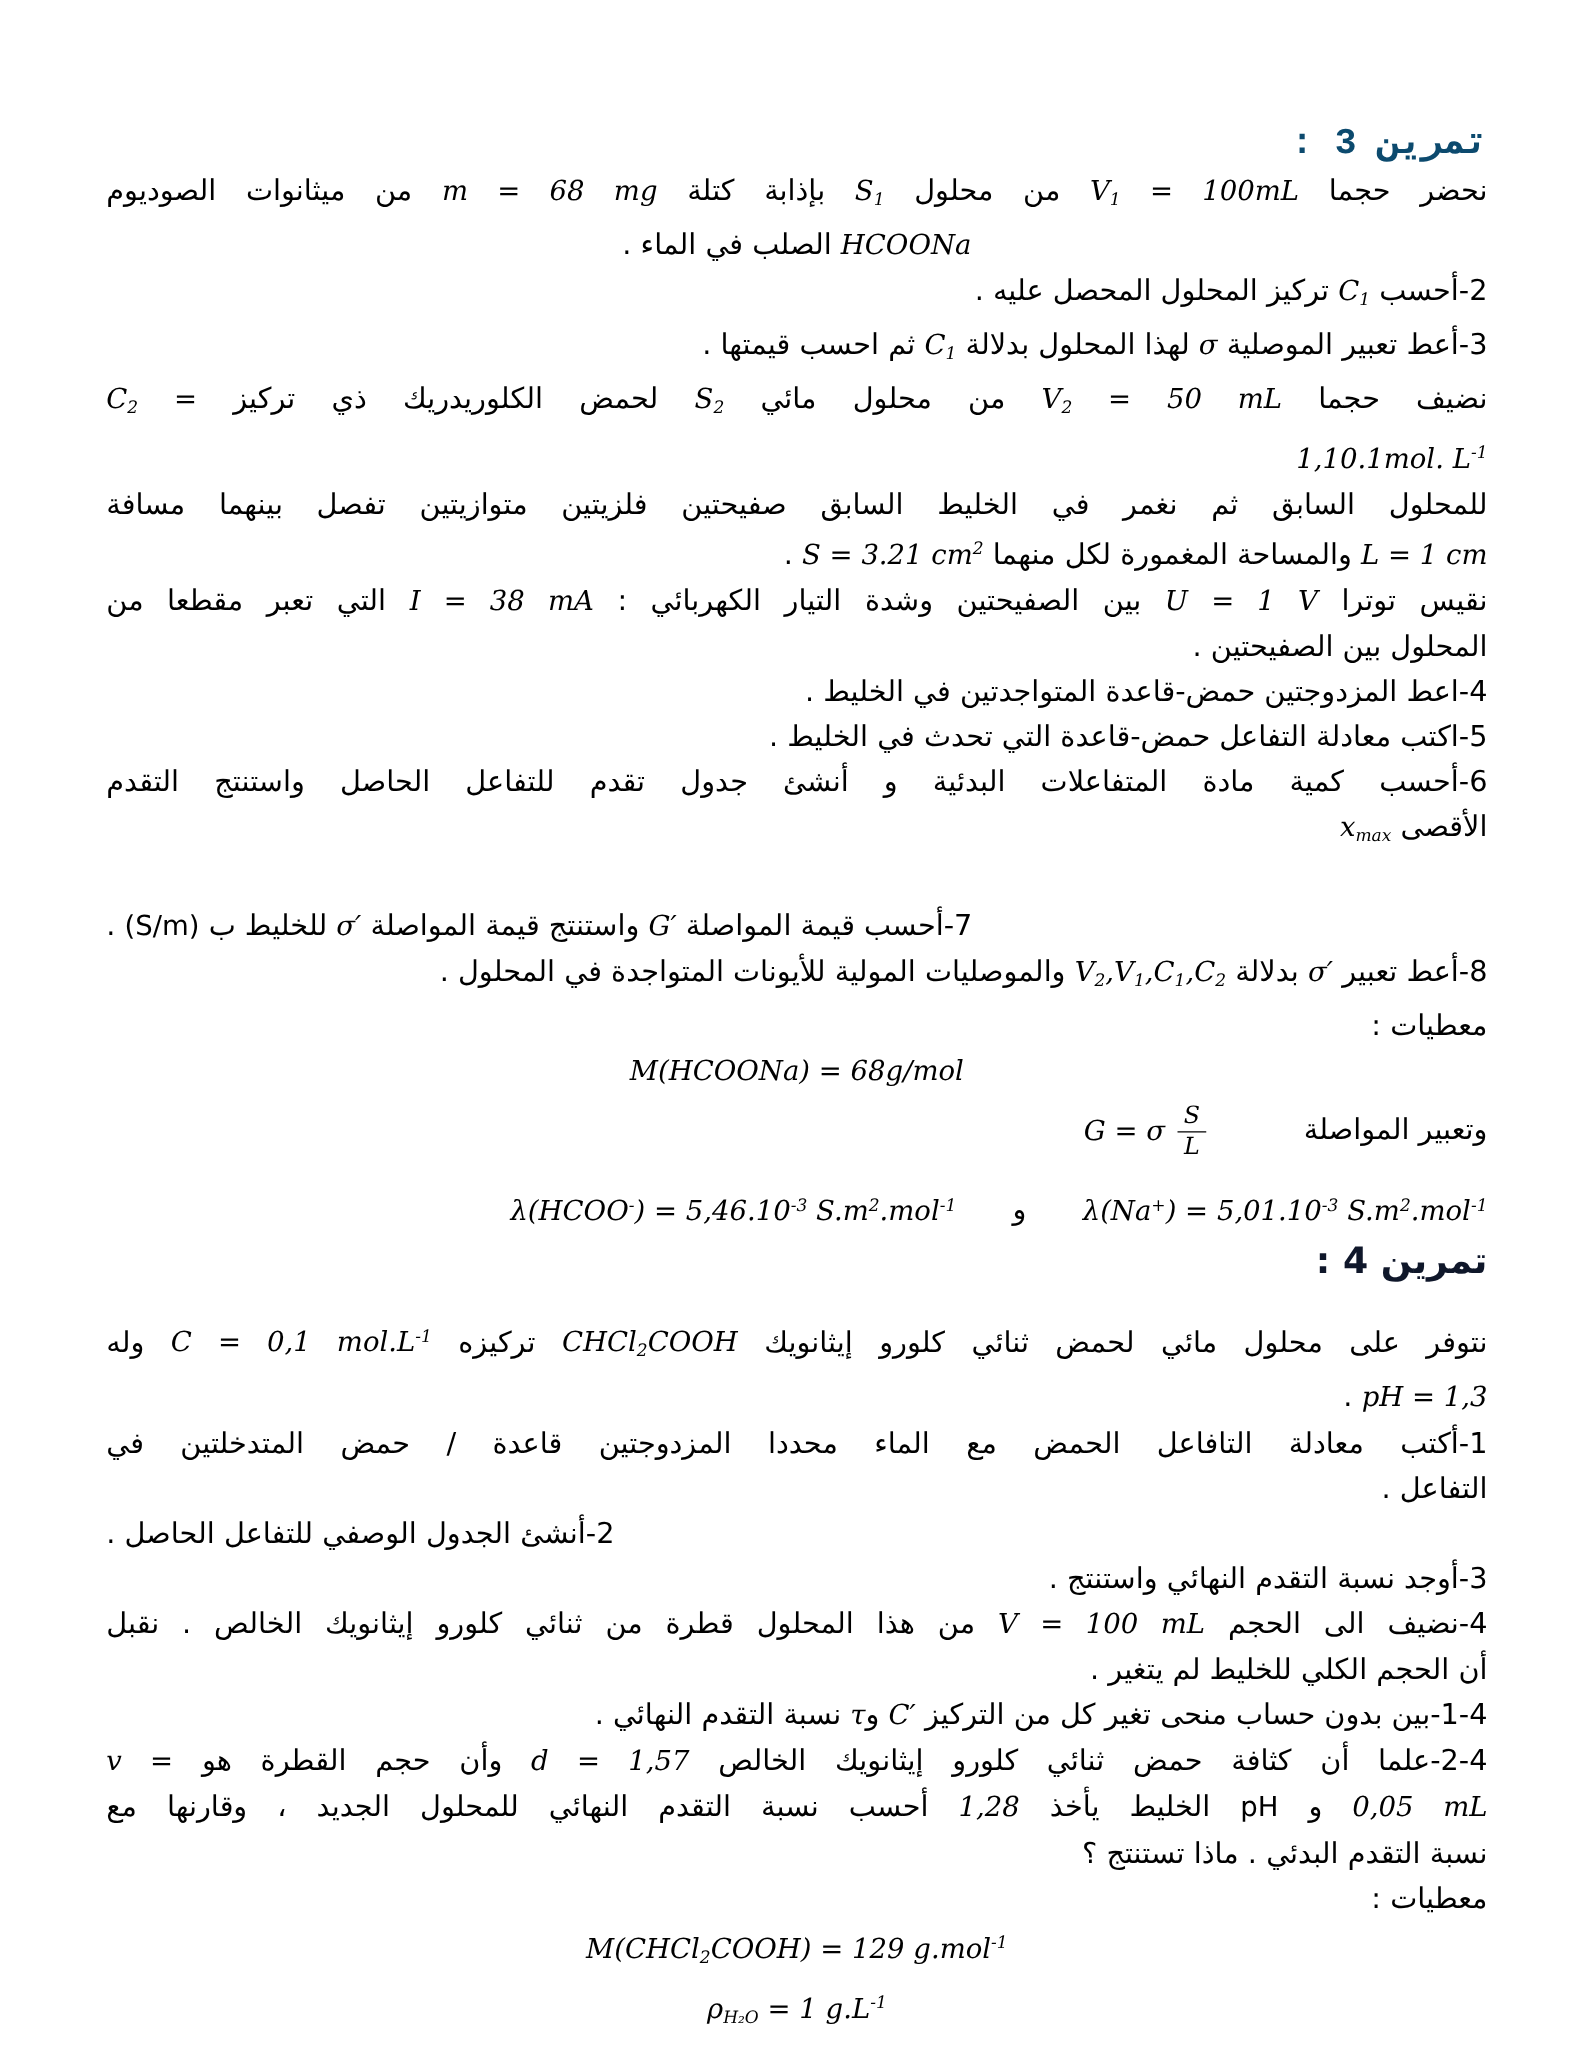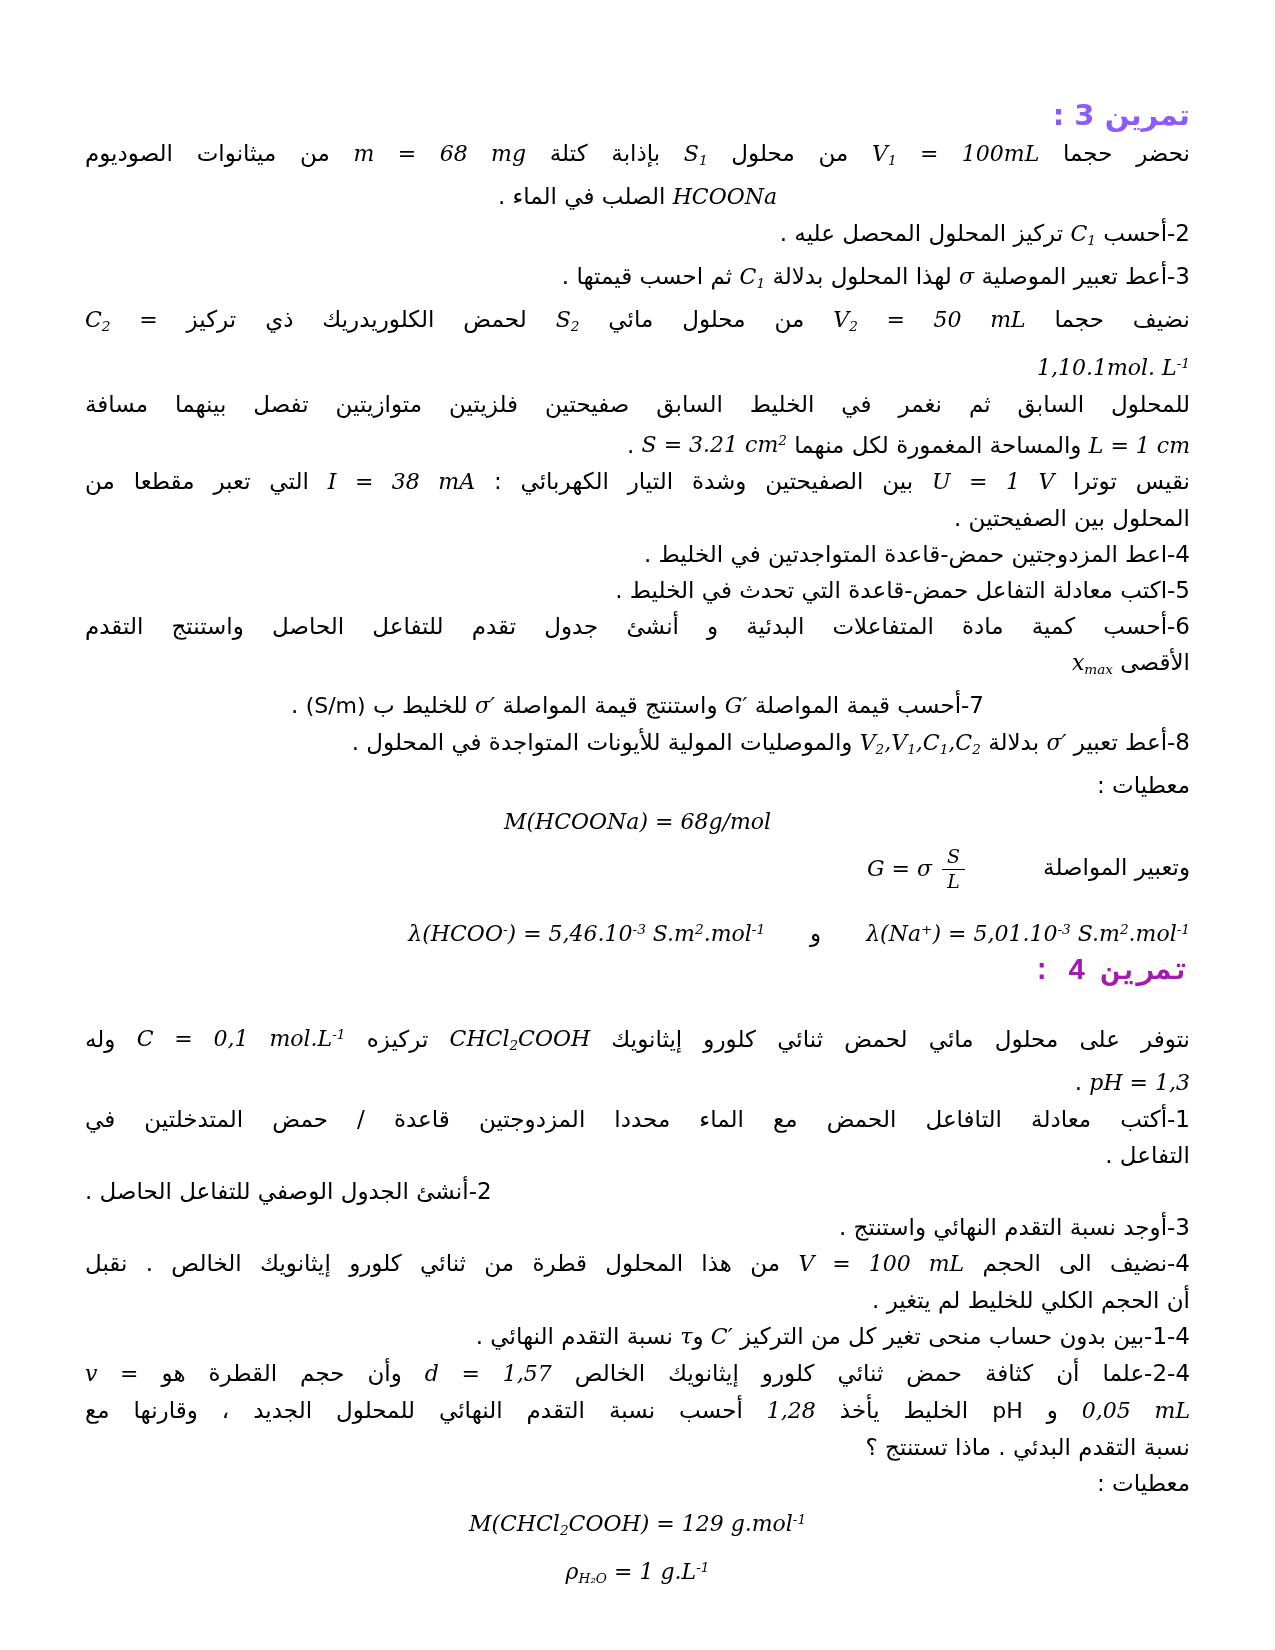--- a/index.html
+++ b/index.html
@@ -65,45 +65,45 @@
   }
   .frac .num{ border-bottom:1.5px solid #000; padding:0 5px 1px 5px; }
   .frac .den{ padding:1px 5px 0 5px; }
   .spacer{ height:24px; }
 </style>
 </head>
 <body>
 
 <div class="page">
   <div class="doc">
-      <div class="sec-title" style="color: #8b5cf6;">تمرين 3 :</div>
+      <div class="sec-title" style="color: #0c4a6e; font-family: Liberation Mono, monospace;">تمرين 3 :</div>
       <div class="line j"><span class="ar">نحضر حجما </span><span class="math">V<sub>1</sub> = 100mL</span><span class="ar"> من محلول </span><span class="math">S<sub>1</sub></span><span class="ar"> بإذابة كتلة </span><span class="math">m = 68 mg</span><span class="ar"> من ميثانوات الصوديوم</span></div>
       <div class="line" style="text-align: center;"><span class="math">HCOONa</span><span class="ar"> الصلب في الماء .</span></div>
       <div class="line" style="text-align: right;"><span class="ar">2-أحسب </span><span class="math">C<sub>1</sub></span><span class="ar"> تركيز المحلول المحصل عليه .</span></div>
       <div class="line" style="text-align: right;"><span class="ar">3-أعط تعبير الموصلية </span><span class="math">σ</span><span class="ar"> لهذا المحلول بدلالة </span><span class="math">C<sub>1</sub></span><span class="ar"> ثم احسب قيمتها .</span></div>
       <div class="line j"><span class="ar">نضيف حجما </span><span class="math">V<sub>2</sub> = 50 mL</span><span class="ar"> من محلول مائي </span><span class="math">S<sub>2</sub></span><span class="ar"> لحمض الكلوريدريك ذي تركيز </span><span class="math">C<sub>2</sub> =</span></div>
       <div class="line" style="text-align: right;"><span class="math">1,10.1mol. L<sup>-1</sup></span></div>
       <div class="line j"><span class="ar">للمحلول السابق ثم نغمر في الخليط السابق صفيحتين فلزيتين متوازيتين تفصل بينهما مسافة</span></div>
       <div class="line" style="text-align: right;"><span class="math">L = 1 cm</span><span class="ar"> والمساحة المغمورة لكل منهما </span><span class="math">S = 3.21 cm<sup>2</sup></span><span class="ar"> .</span></div>
       <div class="line j"><span class="ar">نقيس توترا </span><span class="math">U = 1 V</span><span class="ar"> بين الصفيحتين وشدة التيار الكهربائي : </span><span class="math">I = 38 mA</span><span class="ar"> التي تعبر مقطعا من</span></div>
       <div class="line" style="text-align: right;"><span class="ar">المحلول بين الصفيحتين .</span></div>
       <div class="line" style="text-align: right;"><span class="ar">4-اعط المزدوجتين حمض-قاعدة المتواجدتين في الخليط .</span></div>
       <div class="line" style="text-align: right;"><span class="ar">5-اكتب معادلة التفاعل حمض-قاعدة التي تحدث في الخليط .</span></div>
       <div class="line j"><span class="ar">6-أحسب كمية مادة المتفاعلات البدئية و أنشئ جدول تقدم للتفاعل الحاصل واستنتج التقدم</span></div>
       <div class="line" style="text-align: right;"><span class="ar">الأقصى </span><span class="math">x<sub>max</sub></span></div>
-      <div class="line" style="text-align: center;"><span class="ar">7-أحسب قيمة المواصلة </span><span class="math">G′</span><span class="ar"> واستنتج قيمة المواصلة </span><span class="math">σ′</span><span class="ar"> للخليط ب </span><span class="lat">(S/m)</span><span class="ar"> .</span></div>
+      <div class="line" style="text-align: left; margin-top: 36px;"><span class="ar">7-أحسب قيمة المواصلة </span><span class="math">G′</span><span class="ar"> واستنتج قيمة المواصلة </span><span class="math">σ′</span><span class="ar"> للخليط ب </span><span class="lat">(S/m)</span><span class="ar"> .</span></div>
       <div class="line" style="text-align: right;"><span class="ar">8-أعط تعبير </span><span class="math">σ′</span><span class="ar"> بدلالة </span><span class="math">V<sub>2</sub>,V<sub>1</sub>,C<sub>1</sub>,C<sub>2</sub></span><span class="ar"> والموصليات المولية للأيونات المتواجدة في المحلول .</span></div>
       <div class="line" style="text-align: right;"><span class="ar">معطيات :</span></div>
       <div class="line c" style="text-align: center;"><span class="math">M(HCOONa) = 68g/mol</span></div>
       <div class="line tall" style="text-align: right;"><span class="ar">وتعبير المواصلة</span><span class="gap" style="width: 75px;"></span><span class="math">G = σ <span class="frac">
             <span class="num">S</span>
             <span class="den">L</span>
           </span></span></div>
       <div class="line" style="text-align: right;"><span class="math">λ(Na<sup>+</sup>) = 5,01.10<sup>-3</sup> S.m<sup>2</sup>.mol<sup>-1</sup></span><span class="gap" style="width: 45px;"></span><span class="ar">و</span><span class="gap" style="width: 45px;"></span><span class="math">λ(HCOO<sup>-</sup>) = 5,46.10<sup>-3</sup> S.m<sup>2</sup>.mol<sup>-1</sup></span></div>
-      <div class="sec-title" style="color: #a21caf; font-family: Liberation Mono, monospace;">تمرين 4 :</div>
+      <div class="sec-title" style="color: #0f172a;">تمرين 4 :</div>
       <div class="spacer"></div>
       <div class="line j"><span class="ar">نتوفر على محلول مائي لحمض ثنائي كلورو إيثانويك </span><span class="math">CHCl<sub>2</sub>COOH</span><span class="ar"> تركيزه </span><span class="math">C = 0,1 mol.L<sup>-1</sup></span><span class="ar"> وله</span></div>
       <div class="line" style="text-align: right;"><span class="math">pH = 1,3</span><span class="ar"> .</span></div>
       <div class="line j"><span class="ar">1-أكتب معادلة التافاعل الحمض مع الماء محددا المزدوجتين قاعدة / حمض المتدخلتين في</span></div>
       <div class="line" style="text-align: right;"><span class="ar">التفاعل .</span></div>
       <div class="line" style="text-align: left;"><span class="ar">2-أنشئ الجدول الوصفي للتفاعل الحاصل .</span></div>
       <div class="line" style="text-align: right;"><span class="ar">3-أوجد نسبة التقدم النهائي واستنتج .</span></div>
       <div class="line j"><span class="ar">4-نضيف الى الحجم </span><span class="math">V = 100 mL</span><span class="ar"> من هذا المحلول قطرة من ثنائي كلورو إيثانويك الخالص . نقبل</span></div>
       <div class="line" style="text-align: right;"><span class="ar">أن الحجم الكلي للخليط لم يتغير .</span></div>
       <div class="line" style="text-align: right;"><span class="ar">4‏-‏1‏-‏بين بدون حساب منحى تغير كل من التركيز </span><span class="math">C′</span><span class="ar"> و</span><span class="math">τ</span><span class="ar"> نسبة التقدم النهائي .</span></div>

